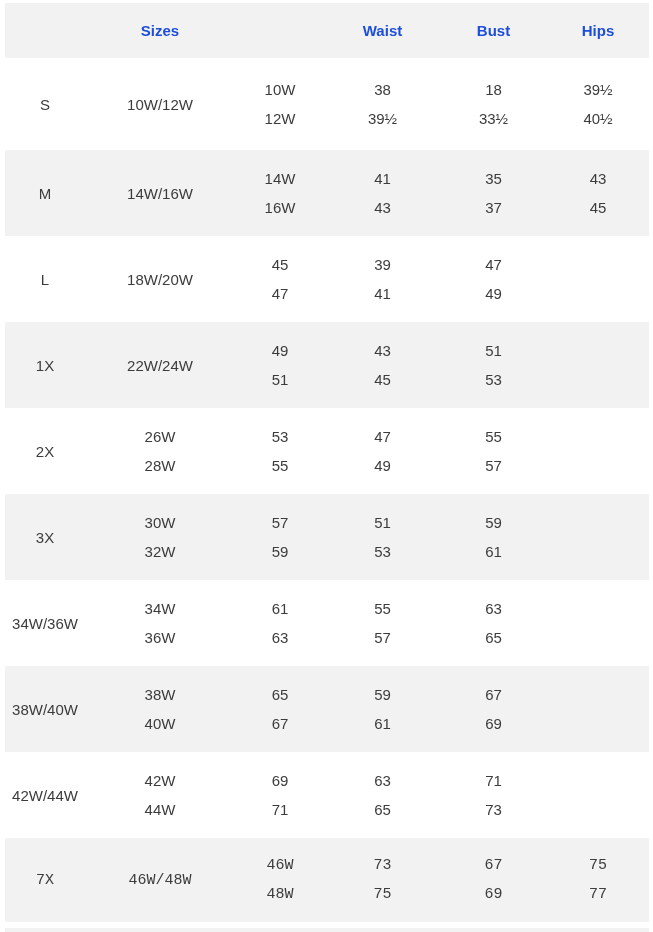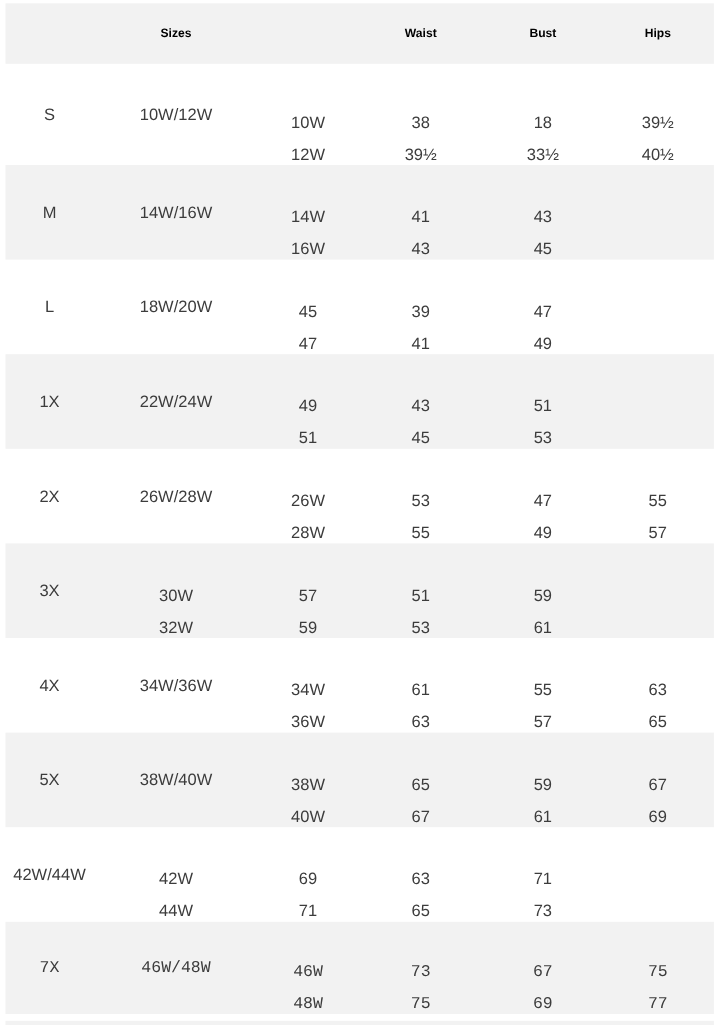--- a/index.html
+++ b/index.html
@@ -18,41 +18,40 @@
     width: 644px;
   }
   .grid-row {
     display: grid;
     grid-template-columns: 80px 150px 90px 115px 107px 102px;
   }
   .header-row {
     height: 55px;
     background: #f2f2f2;
     font-weight: bold;
-    font-size: 11px;
-    color: #000000;
+    font-size: 15px;
+    color: #1d4ed8;
   }
   .cell {
     display: flex;
     align-items: center;
     justify-content: center;
     text-align: center;
   }
   .section {
     height: 86px;
     font-size: 15px;
     color: #3c3c3c;
   }
   .section:first-of-type { height: 92px; }
   .section:last-of-type  { height: 84px; font-family: Liberation Mono, monospace; }
   .section.shaded { background: #f2f2f2; }
   .stack {
     flex-direction: column;
     gap: 10px;
-    justify-content: flex-end;
   }
   .stack span {
     display: block;
     line-height: 19px;
   }
   .bottom-gap {
     height: 6px;
     background: #ffffff;
   }
   .bottom-strip {
@@ -102,20 +101,24 @@
     <div class="cell">14W/16W</div>
     <div class="cell stack">
       <span>14W</span>
       <span>16W</span>
     </div>
     <div class="cell stack">
       <span>41</span>
       <span>43</span>
     </div>
     <div class="cell stack">
+      <span>35</span>
+      <span>37</span>
+    </div>
+    <div class="cell stack">
       <span>43</span>
       <span>45</span>
     </div>
   </div>
 
   <div class="grid-row section">
     <div class="cell">L</div>
     <div class="cell">18W/20W</div>
     <div class="cell stack">
       <span>45</span>
@@ -143,21 +146,20 @@
       <span>45</span>
     </div>
     <div class="cell stack">
       <span>51</span>
       <span>53</span>
     </div>
   </div>
 
   <div class="grid-row section">
     <div class="cell">2X</div>
-    <div class="cell">26W/28W</div>
     <div class="cell stack">
       <span>26W</span>
       <span>28W</span>
     </div>
     <div class="cell stack">
       <span>53</span>
       <span>55</span>
     </div>
     <div class="cell stack">
       <span>47</span>
@@ -183,42 +185,40 @@
       <span>51</span>
       <span>53</span>
     </div>
     <div class="cell stack">
       <span>59</span>
       <span>61</span>
     </div>
   </div>
 
   <div class="grid-row section">
-    <div class="cell">4X</div>
     <div class="cell">34W/36W</div>
     <div class="cell stack">
       <span>34W</span>
       <span>36W</span>
     </div>
     <div class="cell stack">
       <span>61</span>
       <span>63</span>
     </div>
     <div class="cell stack">
       <span>55</span>
       <span>57</span>
     </div>
     <div class="cell stack">
       <span>63</span>
       <span>65</span>
     </div>
   </div>
 
   <div class="grid-row section shaded">
-    <div class="cell">5X</div>
     <div class="cell">38W/40W</div>
     <div class="cell stack">
       <span>38W</span>
       <span>40W</span>
     </div>
     <div class="cell stack">
       <span>65</span>
       <span>67</span>
     </div>
     <div class="cell stack">

